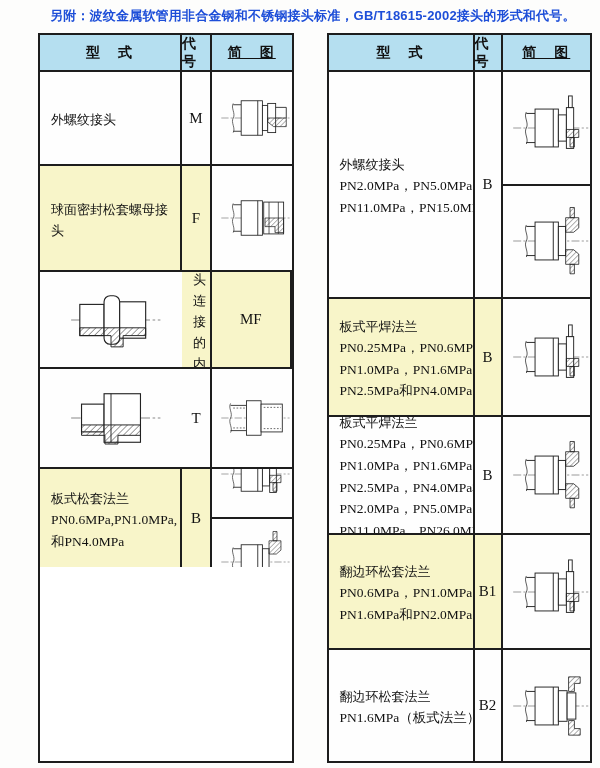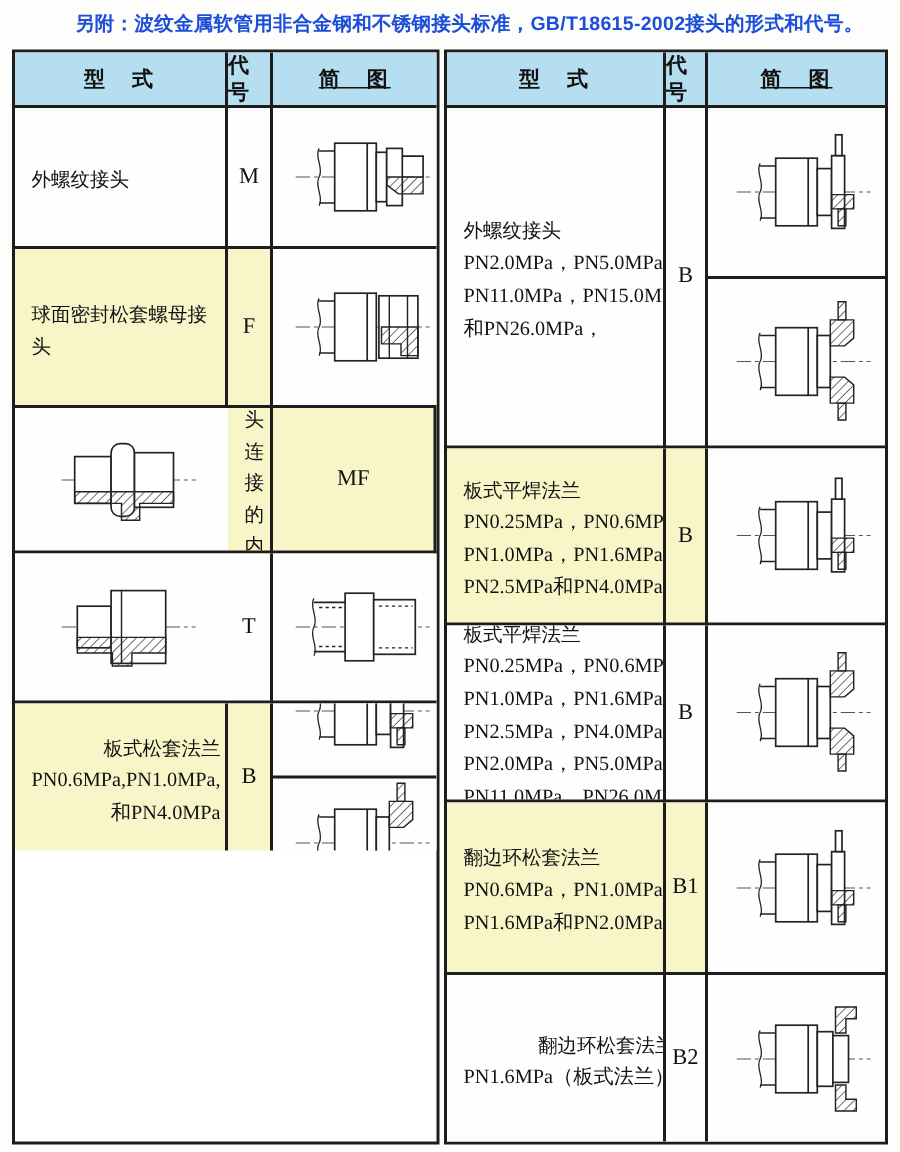--- a/index.html
+++ b/index.html
@@ -8,32 +8,32 @@
     font-family:"Liberation Sans",sans-serif;color:#111;
     -webkit-font-smoothing:antialiased;overflow:hidden;
   }
   .title{
     position:absolute;left:5px;top:7px;width:592px;
     font-size:13px;font-weight:bold;letter-spacing:.2px;color:#1d4ed8;margin-left:45px;
   }
   .tablewrap{position:absolute;left:8px;top:33px;width:584px;height:730px;display:flex;}
   .half{
     border:2px solid #1d1d1d;background:#fff;box-sizing:border-box;
-    display:grid;height:730px;
+    display:grid;height:730px;margin-left:30px;
   }
   .half.left{width:285px;grid-template-columns:142px 30px auto;
     grid-template-rows:37px 94px 106px 97px 100px 98px auto;margin-right:3px;}
   .half.right{width:296px;grid-template-columns:146px 28px auto;
     grid-template-rows:37px 227px 118px 118px 115px auto;}
   .cell{
     box-sizing:border-box;border-right:2px solid #1d1d1d;border-bottom:2px solid #1d1d1d;
     display:flex;align-items:center;overflow:hidden;background:#fefefe;
   }
   .cell.lastcol{border-right:none;text-decoration:underline;}
-  .cell.lastrow{border-bottom:none;text-align:right;}
+  .cell.lastrow{border-bottom:none;}
   .cell.head{background:#b5dff0;justify-content:center;font-weight:bold;
     font-size:14px;letter-spacing:2px;color:#111;}
   .cell.type{padding:4px 4px 0 11px;font-size:13px;line-height:1.62;}
   .cell.type .lines div{white-space:nowrap;}
   .cell.type .pn{font-family:"Liberation Serif",serif;font-size:13.5px;}
   .cell.code{justify-content:center;font-family:"Liberation Serif",serif;
     font-size:15px;color:#111;}
   .cell.hl{background:#f8f5c9;}
   .cell.diag{justify-content:center;padding:0;}
   .diagcol{flex-direction:column;align-items:stretch;padding:0;}
@@ -210,21 +210,20 @@
   <div class="half right">
     <div class="cell head">型　式</div>
     <div class="cell head">代号</div>
     <div class="cell head lastcol">简　图</div>
 
     <div class="cell type">
       <div class="lines">
         <div>外螺纹接头</div>
         <div class="pn">PN2.0MPa，PN5.0MPa，</div>
         <div class="pn">PN11.0MPa，PN15.0MPa，</div>
-        <div class="pn">和PN26.0MPa，</div>
       </div>
     </div>
     <div class="cell code">B</div>
     <div class="cell diag diagcol lastcol">
       <div class="subdiag">
         <svg class="d" viewBox="0 0 120 96">
             <use href="#d-fp"></use>
           </svg>
       </div>
       <div class="subdiag">

